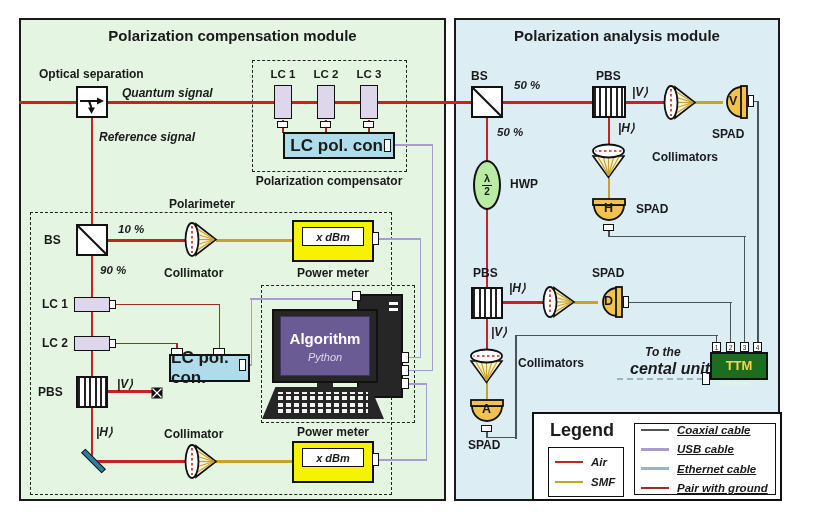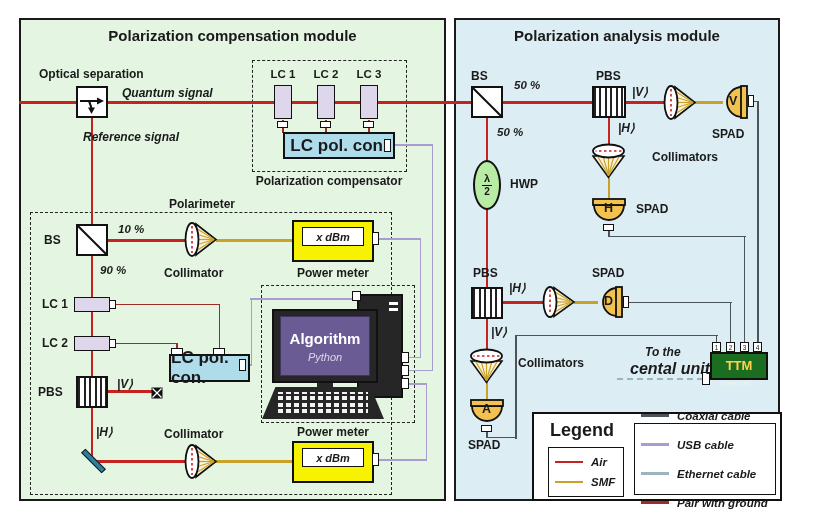--- a/index.html
+++ b/index.html
@@ -113,21 +113,21 @@
   <div class="lbl" style="left:39px;top:67px;">Optical separation</div>
   <div class="comp bsbox" style="left:76px;top:86px;width:32px;height:32px;">
     <svg width="28" height="28" viewBox="0 0 28 28" style="position:absolute;left:0;top:0;">
       <line x1="2" y1="13" x2="23" y2="13" stroke="#111" stroke-width="2"></line>
       <polygon points="26,13 19,9.5 19,16.5" fill="#111"></polygon>
       <path d="M11,13 Q13.5,19 13.5,22" stroke="#111" stroke-width="2" fill="none"></path>
       <polygon points="13.5,26 10,19.5 17,19.5" fill="#111"></polygon>
     </svg>
   </div>
   <div class="lbl it" style="left:122px;top:86px;">Quantum signal</div>
-  <div class="lbl it" style="left:83px;top:130px;">Reference signal</div>
+  <div class="lbl it" style="left:99px;top:130px;">Reference signal</div>
 
   <div class="lbl ctr" style="left:268px;top:68px;width:30px;font-size:11.5px;">LC 1</div>
   <div class="lbl ctr" style="left:311px;top:68px;width:30px;font-size:11.5px;">LC 2</div>
   <div class="lbl ctr" style="left:354px;top:68px;width:30px;font-size:11.5px;">LC 3</div>
   <div class="comp lccell" style="left:274px;top:85px;width:18px;height:34px;"></div>
   <div class="comp lccell" style="left:317px;top:85px;width:18px;height:34px;"></div>
   <div class="comp lccell" style="left:360px;top:85px;width:18px;height:34px;"></div>
   <div class="port" style="left:277px;top:121px;width:11px;height:7px;"></div>
   <div class="port" style="left:320px;top:121px;width:11px;height:7px;"></div>
   <div class="port" style="left:363px;top:121px;width:11px;height:7px;"></div>
@@ -384,21 +384,21 @@
     <div style="position:absolute;left:14px;top:33px;width:74px;height:48px;border:1.5px solid #111;display:flex;flex-direction:column;justify-content:center;gap:4px;">
       <div class="legrow">
         <span class="legswatch" style="background: rgb(197, 35, 31);"></span>
         <span class="leglabel">Air</span>
       </div>
       <div class="legrow">
         <span class="legswatch" style="background: rgb(201, 162, 39);"></span>
         <span class="leglabel">SMF</span>
       </div>
     </div>
-    <div style="position:absolute;left:100px;top:9px;width:140px;height:70px;border:1.5px solid #111;display:flex;flex-direction:column;justify-content:center;gap:17px;">
+    <div style="position:absolute;left:100px;top:9px;width:140px;height:70px;border:1.5px solid #111;display:flex;flex-direction:column;justify-content:flex-end;gap:7px;text-decoration:underline;">
       <div class="legrow">
         <span class="legswatch" style="background: rgb(74, 84, 90);"></span>
         <span class="leglabel">Coaxial cable</span>
       </div>
       <div class="legrow">
         <span class="legswatch" style="background: rgb(168, 156, 208);"></span>
         <span class="leglabel">USB cable</span>
       </div>
       <div class="legrow">
         <span class="legswatch" style="background: rgb(154, 181, 188);"></span>

